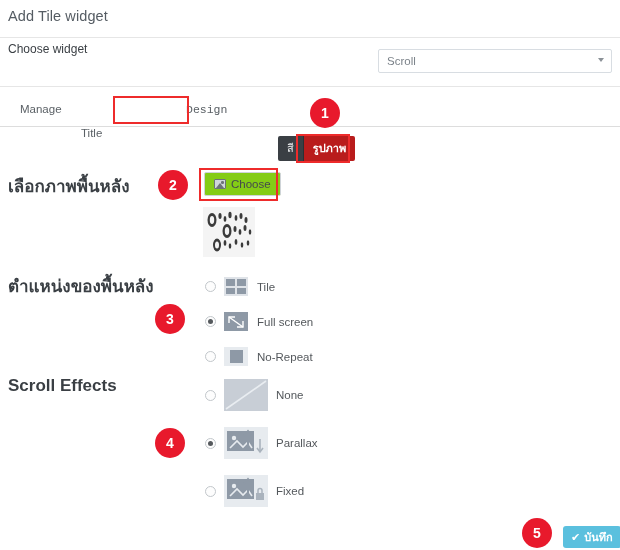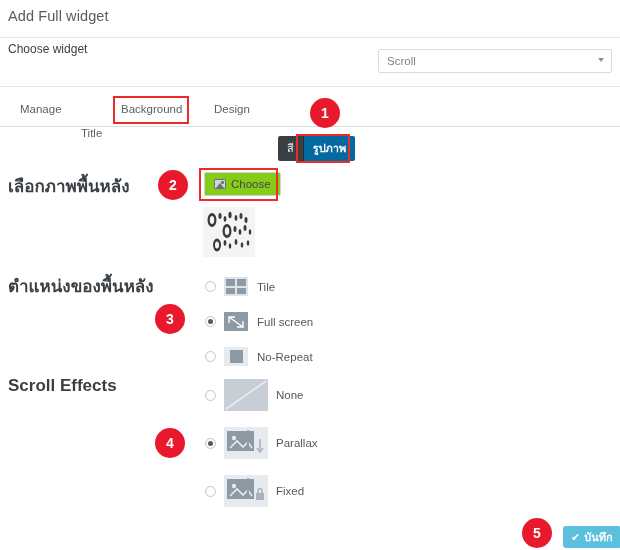--- a/index.html
+++ b/index.html
@@ -72,21 +72,21 @@
     top: 0;
     font-size: 11.5px;
     color: #5b6166;
     padding: 5px 4px;
     cursor: pointer;
     white-space: nowrap;
   }
   .tab-manage     { left: 16px; }
   .tab-title      { left: 77px; margin-top: 24px; }
   .tab-background { left: 117px; }
-  .tab-design     { left: 210px; }
+  .tab-design     { left: 182px; font-family: Liberation Mono, monospace; }
 
   .tab-hl {
     position: absolute;
     left: 113px; top: 96px;
     width: 76px; height: 28px;
     border: 2px solid #ee2b2b;
     background: transparent;
     pointer-events: none;
   }
 
@@ -102,21 +102,21 @@
   .toggle-btn {
     background: #3a3f44;
     color: #e8eaec;
     font-size: 11px;
     padding: 4px 9px 5px 9px;
     line-height: 16px;
     cursor: pointer;
     border-right: 1px solid #2c3034;
   }
   .toggle-btn:last-child { border-right: none; }
-  .toggle-btn.active { background: #0369a1; color: #ffffff; font-weight: 600; }
+  .toggle-btn.active { background: #b91c1c; color: #ffffff; font-weight: 600; }
 
   .toggle-hl {
     position: absolute;
     left: 296px; top: 134px;
     width: 54px; height: 29px;
     border: 2px solid #ee2b2b;
     pointer-events: none;
   }
 
   
@@ -271,34 +271,33 @@
     align-items: center;
     gap: 4px;
     padding: 0 8px;
     cursor: pointer;
     font-weight: 600;
   }
 </style>
 </head>
 <body>
 
-<div class="modal-title">Add Full widget</div>
+<div class="modal-title">Add Tile widget</div>
 <div class="hr hr-1"></div>
 
 <div class="choose-widget-label">Choose widget</div>
 <div class="widget-select">
   <span>Scroll</span>
   <span class="caret"></span>
 </div>
 <div class="hr hr-2"></div>
 
 <div class="tabs">
   <div class="tab tab-manage">Manage</div>
   <div class="tab tab-title">Title</div>
-  <div class="tab tab-background">Background</div>
   <div class="tab tab-design">Design</div>
 </div>
 <div class="tab-hl"></div>
 <div class="hr hr-tabs"></div>
 
 <div class="toggle-group">
   <div class="toggle-btn">สี</div>
   <div class="toggle-btn active">รูปภาพ</div>
 </div>
 <div class="toggle-hl"></div>

